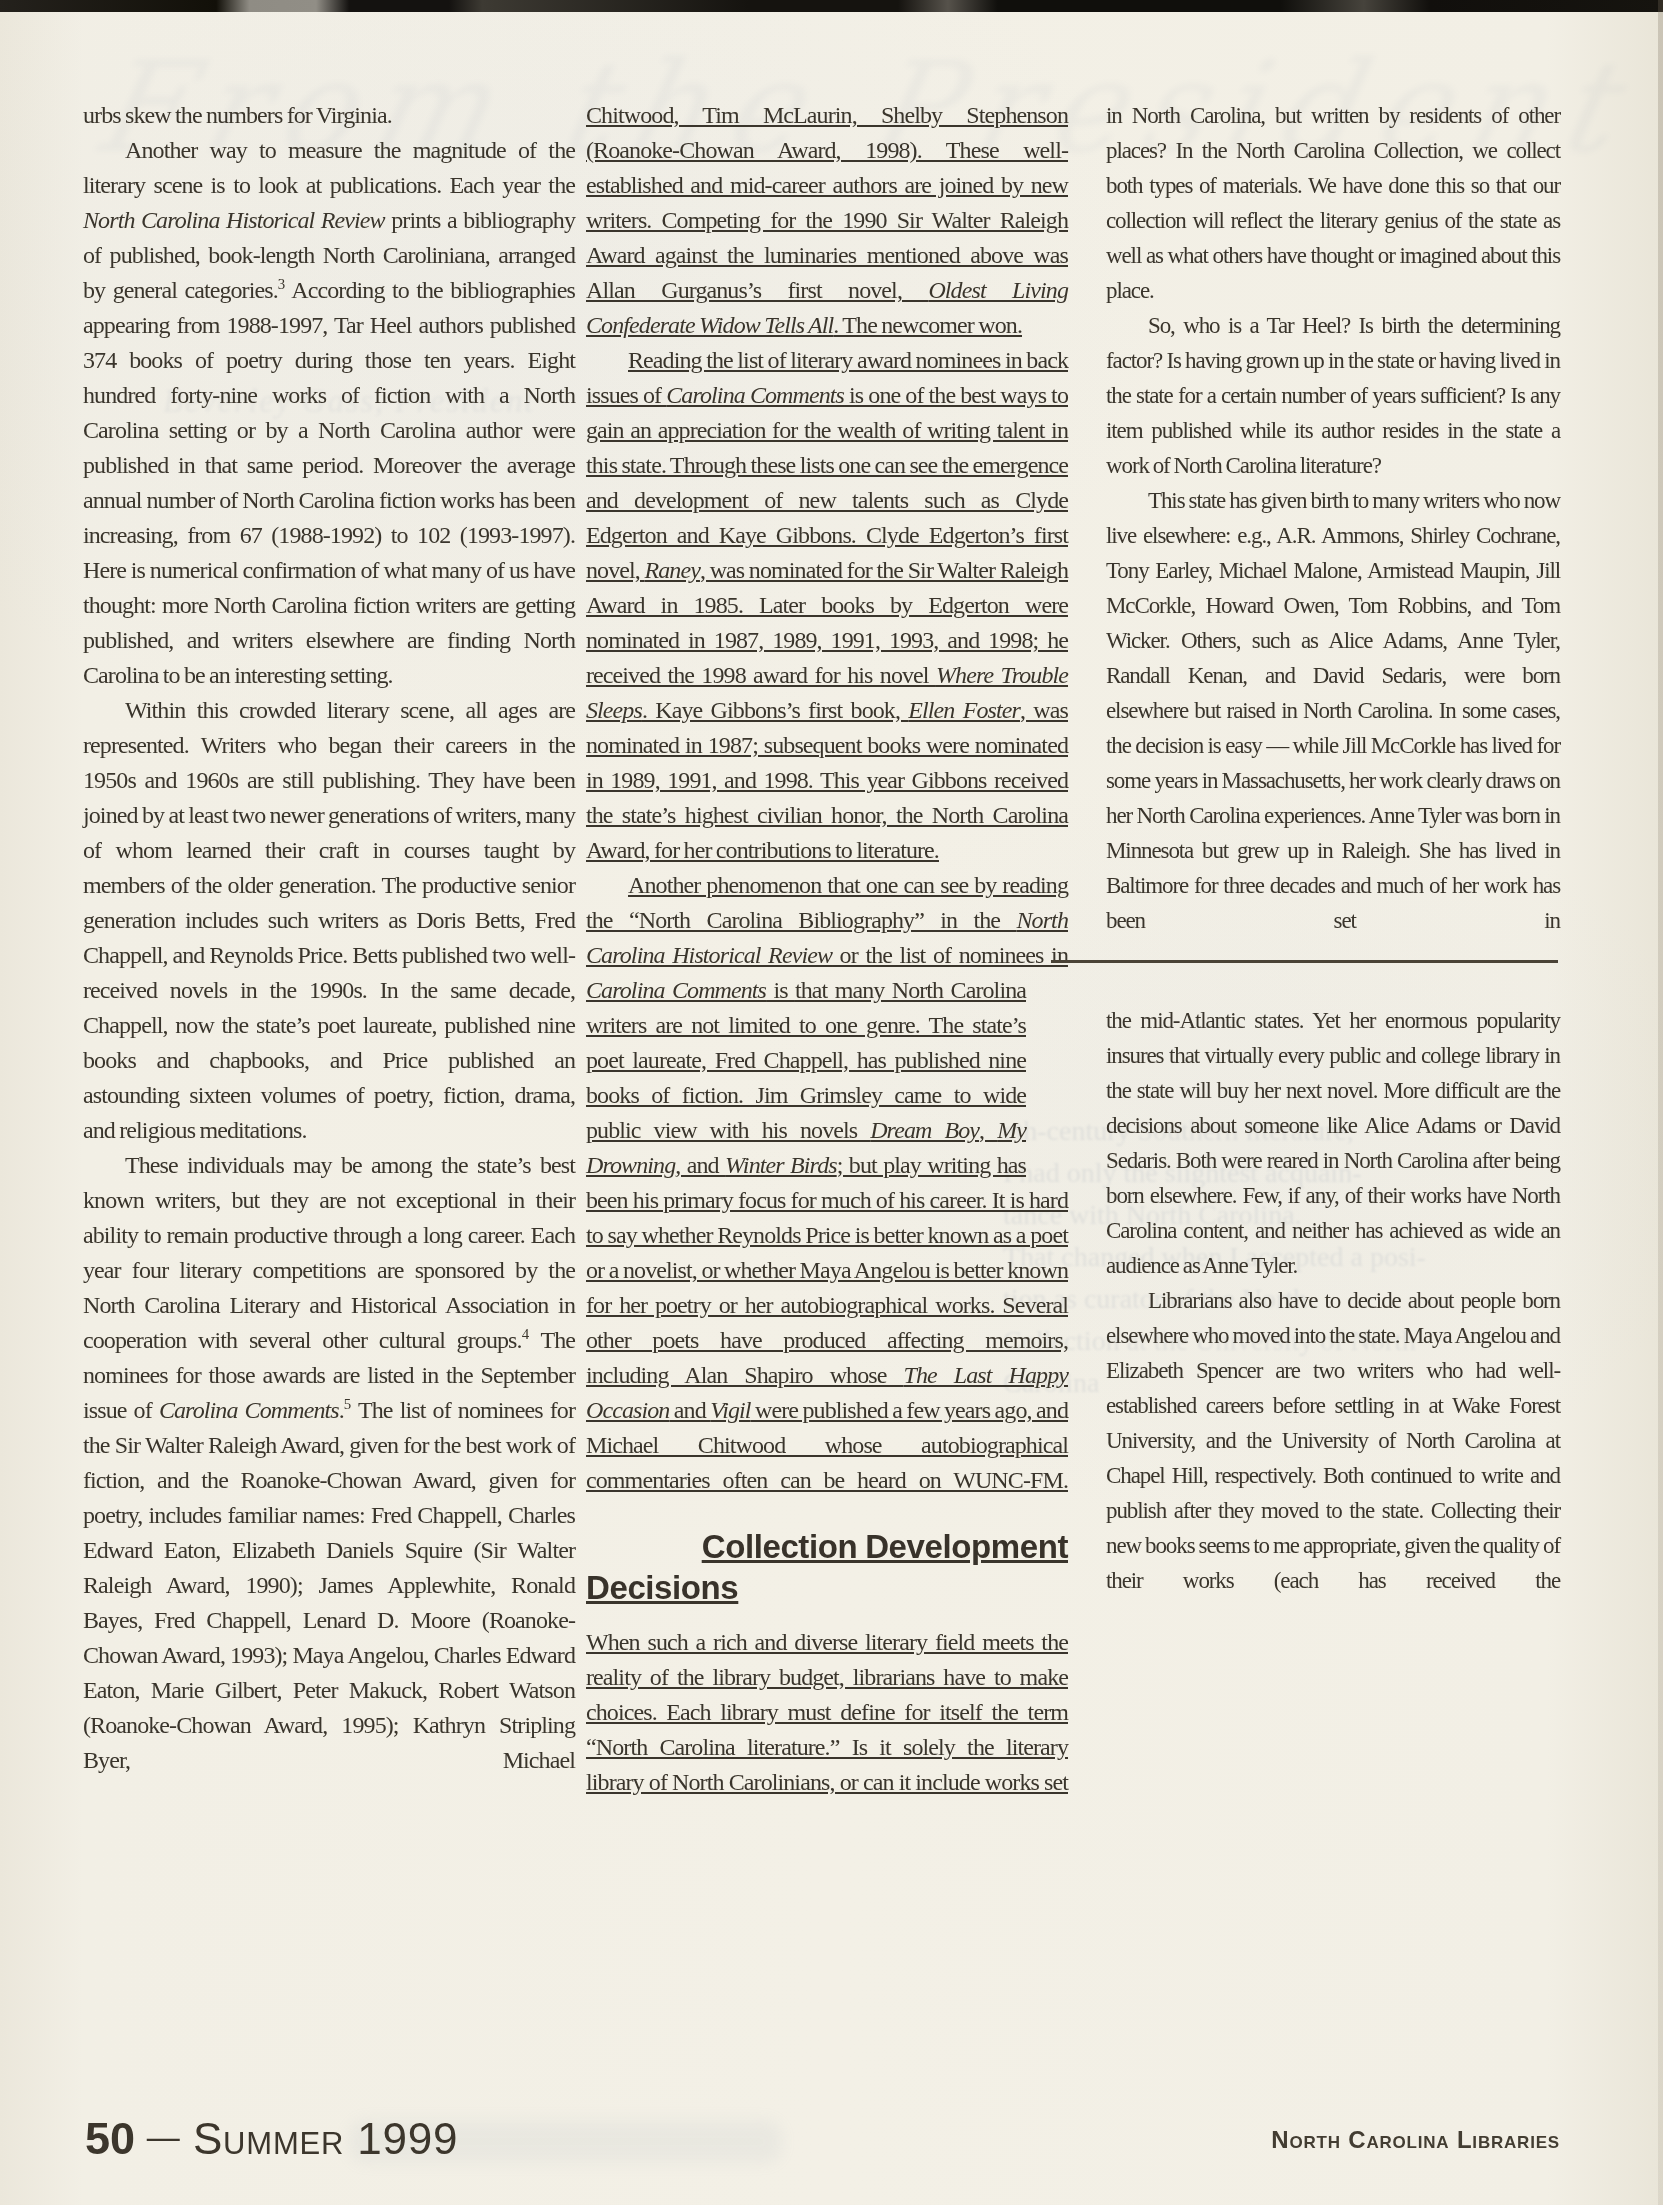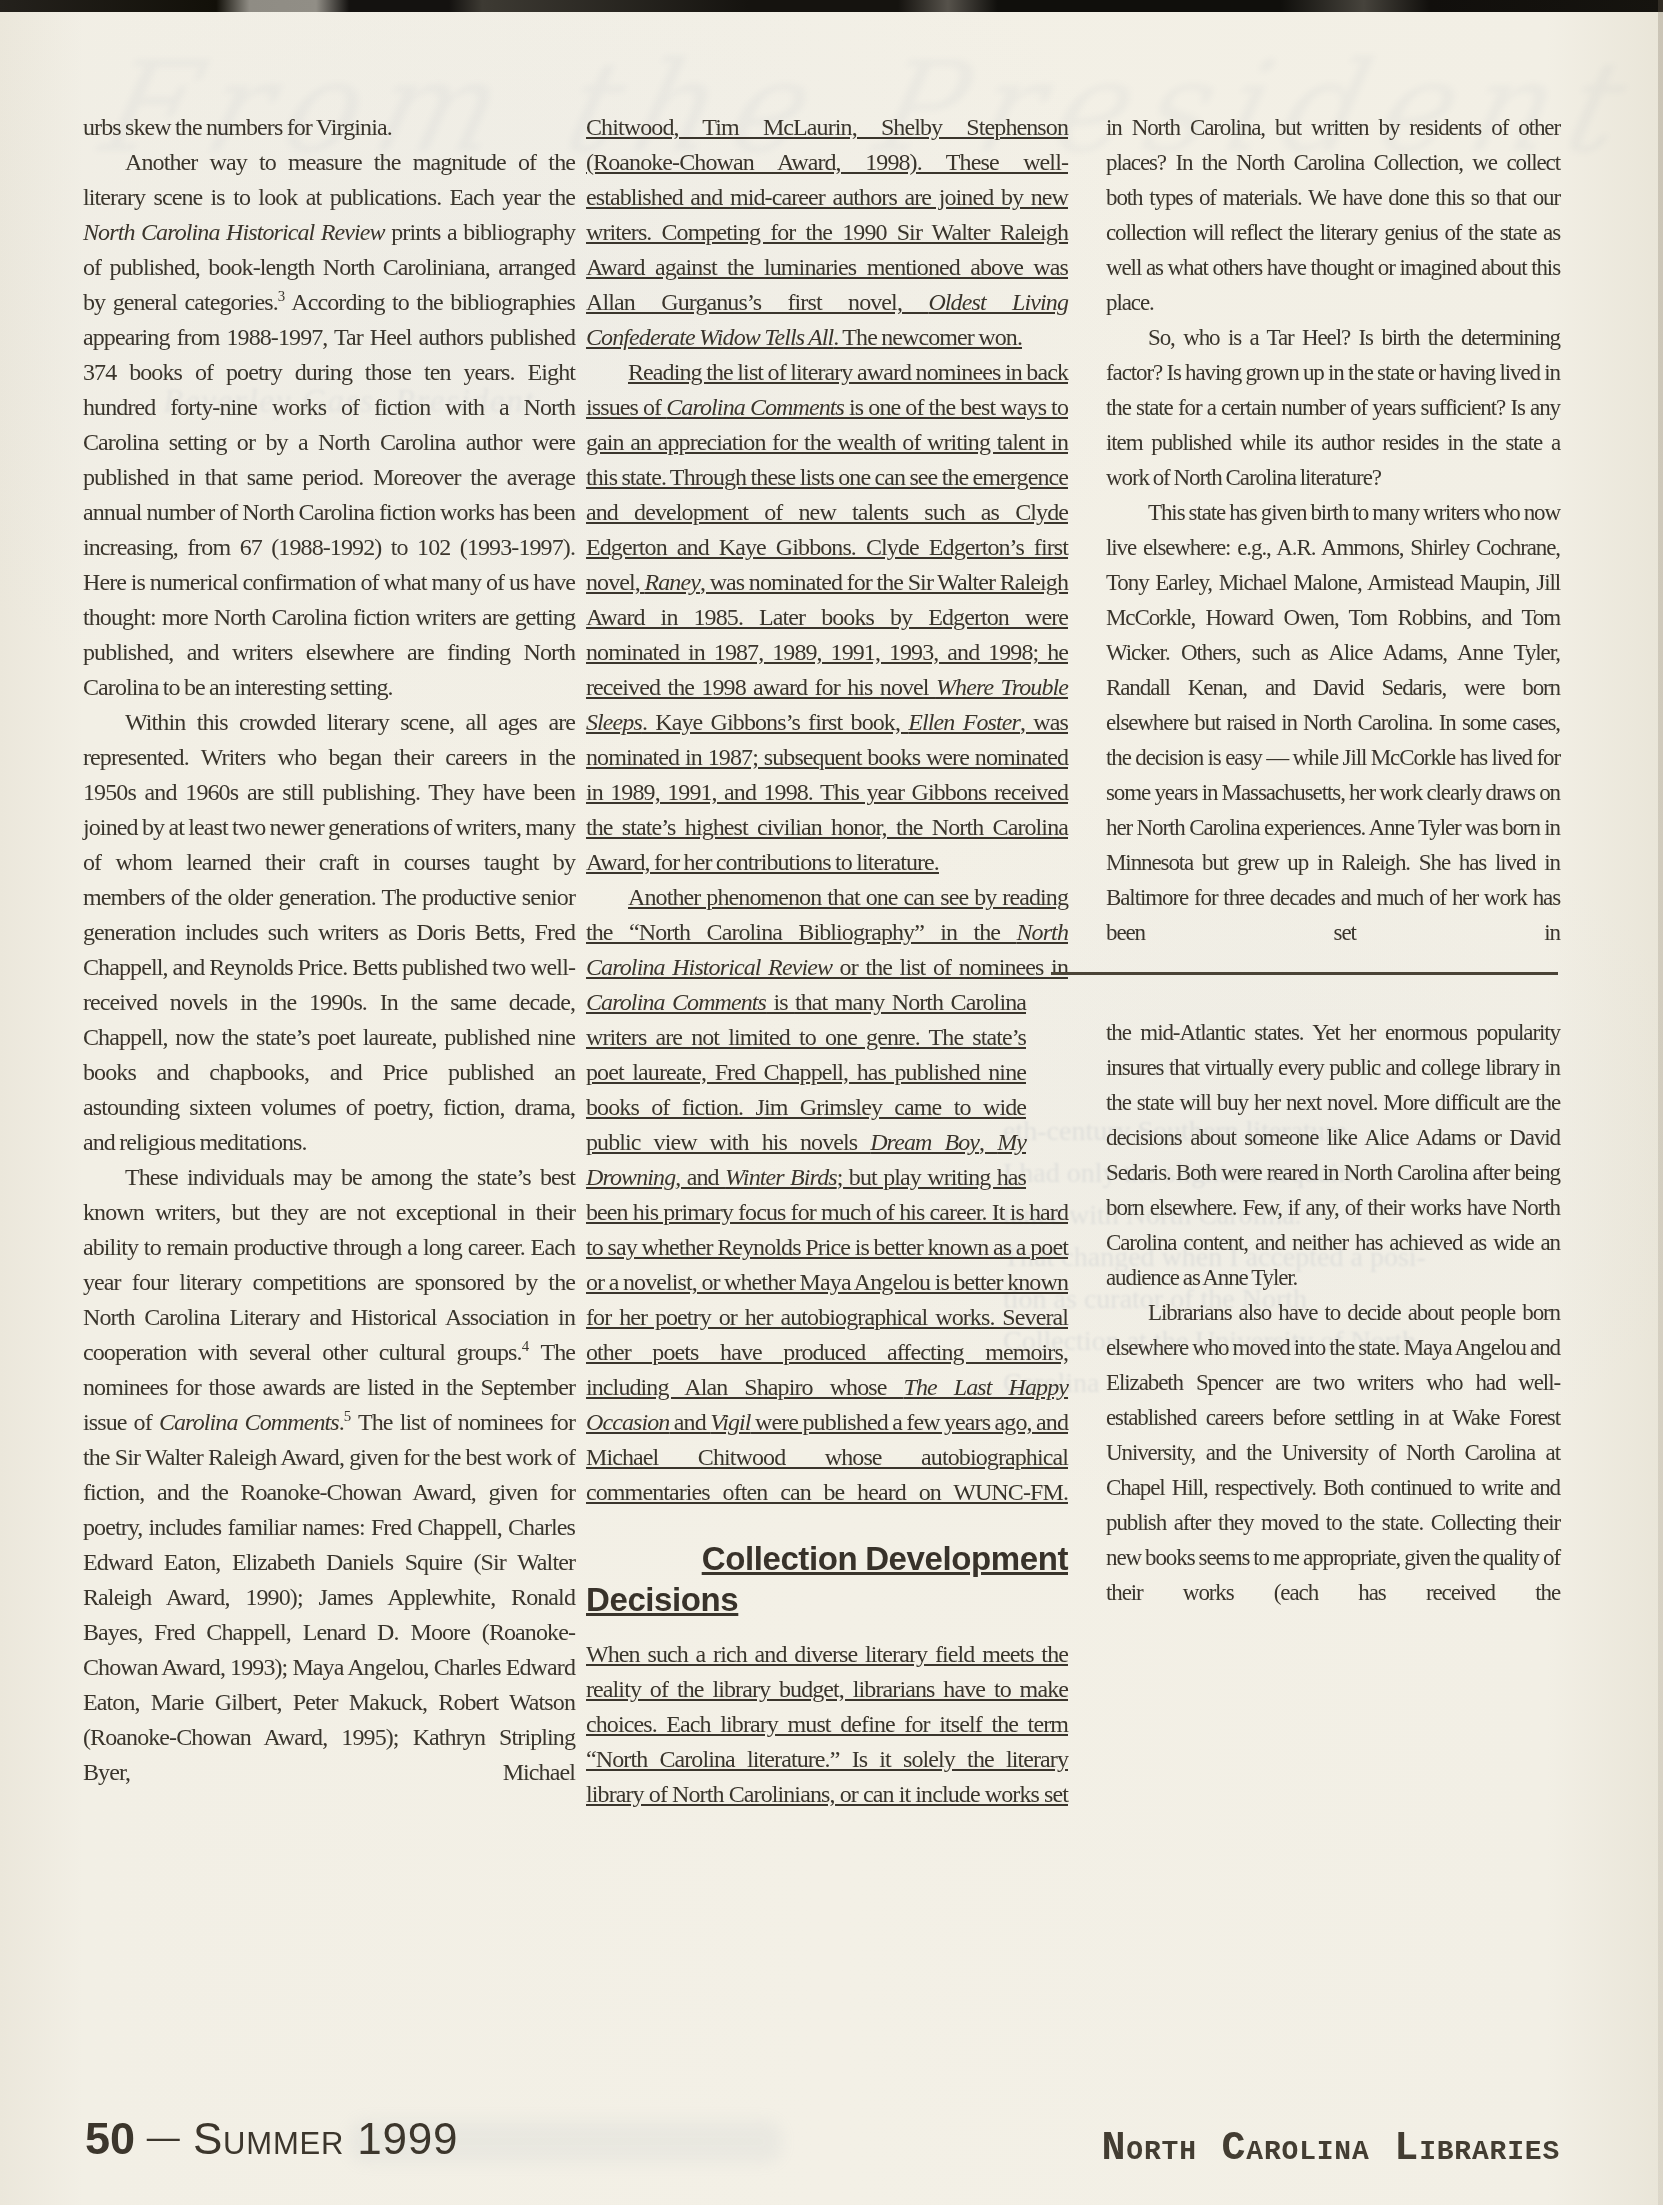--- a/index.html
+++ b/index.html
@@ -45,21 +45,21 @@
     font-size: 28px; line-height: 42px; text-align: left;
     opacity: .13; filter: blur(1.2px);
   }
   
   .col {
     position: absolute; top: 98px; z-index: 1;
     color: #3a352c;
     font-size: 24px; line-height: 35px;
     letter-spacing: -0.9px; word-spacing: -0.8px;
     text-align: justify;
-    -webkit-hyphens: auto; hyphens: auto; margin-top: 12px;
+    -webkit-hyphens: auto; hyphens: auto;
   }
   #col1 { left: 83px;  width: 492px; }
   #col2 { left: 586px;  width: 482px; text-decoration: underline; }
   #col3 { left: 1106px; width: 454px; font-size: 23px; letter-spacing: -1.1px; }
   .para { margin: 0; }
   .ind  { text-indent: 42px; }
   .cont { text-align-last: justify; }
   sup { font-size: 62%; line-height: 0; vertical-align: super; letter-spacing: 0; }
   .heading {
     font-family: "Liberation Sans", "DejaVu Sans", sans-serif;
@@ -86,22 +86,22 @@
   
   .footer-left {
     position: absolute; left: 85px; top: 2113px; z-index: 1;
     color: #3c362c; font-family: "Liberation Sans", "DejaVu Sans", sans-serif;
   }
   .pgnum { font-size: 45px; font-weight: bold; }
   .dash  { font-size: 33px; vertical-align: 5.8px; margin: 0 13.3px 0 11.6px; }
   .issue { font-variant: small-caps; font-weight: normal; font-size: 44px; letter-spacing: 0.8px; }
   .footer-right {
     position: absolute; right: 103px; top: 2126px; z-index: 1;
-    color: #433d32; font-family: Liberation Mono, monospace;
-    font-variant: small-caps; font-weight: bold; font-size: 40px; letter-spacing: 0.8px;
+    color: #433d32; font-family: Liberation Sans, sans-serif;
+    font-variant: small-caps; font-weight: bold; font-size: 24px; letter-spacing: 0.8px;
   }
   .footer-smudge {
     position: absolute; left: 349px; top: 2120px; width: 433px; height: 43px;
     background: #9aa6b4; opacity: .10; filter: blur(7.5px); border-radius: 16.6px;
   }
 </style>
 </head>
 <body>
 
 <div class="page">

